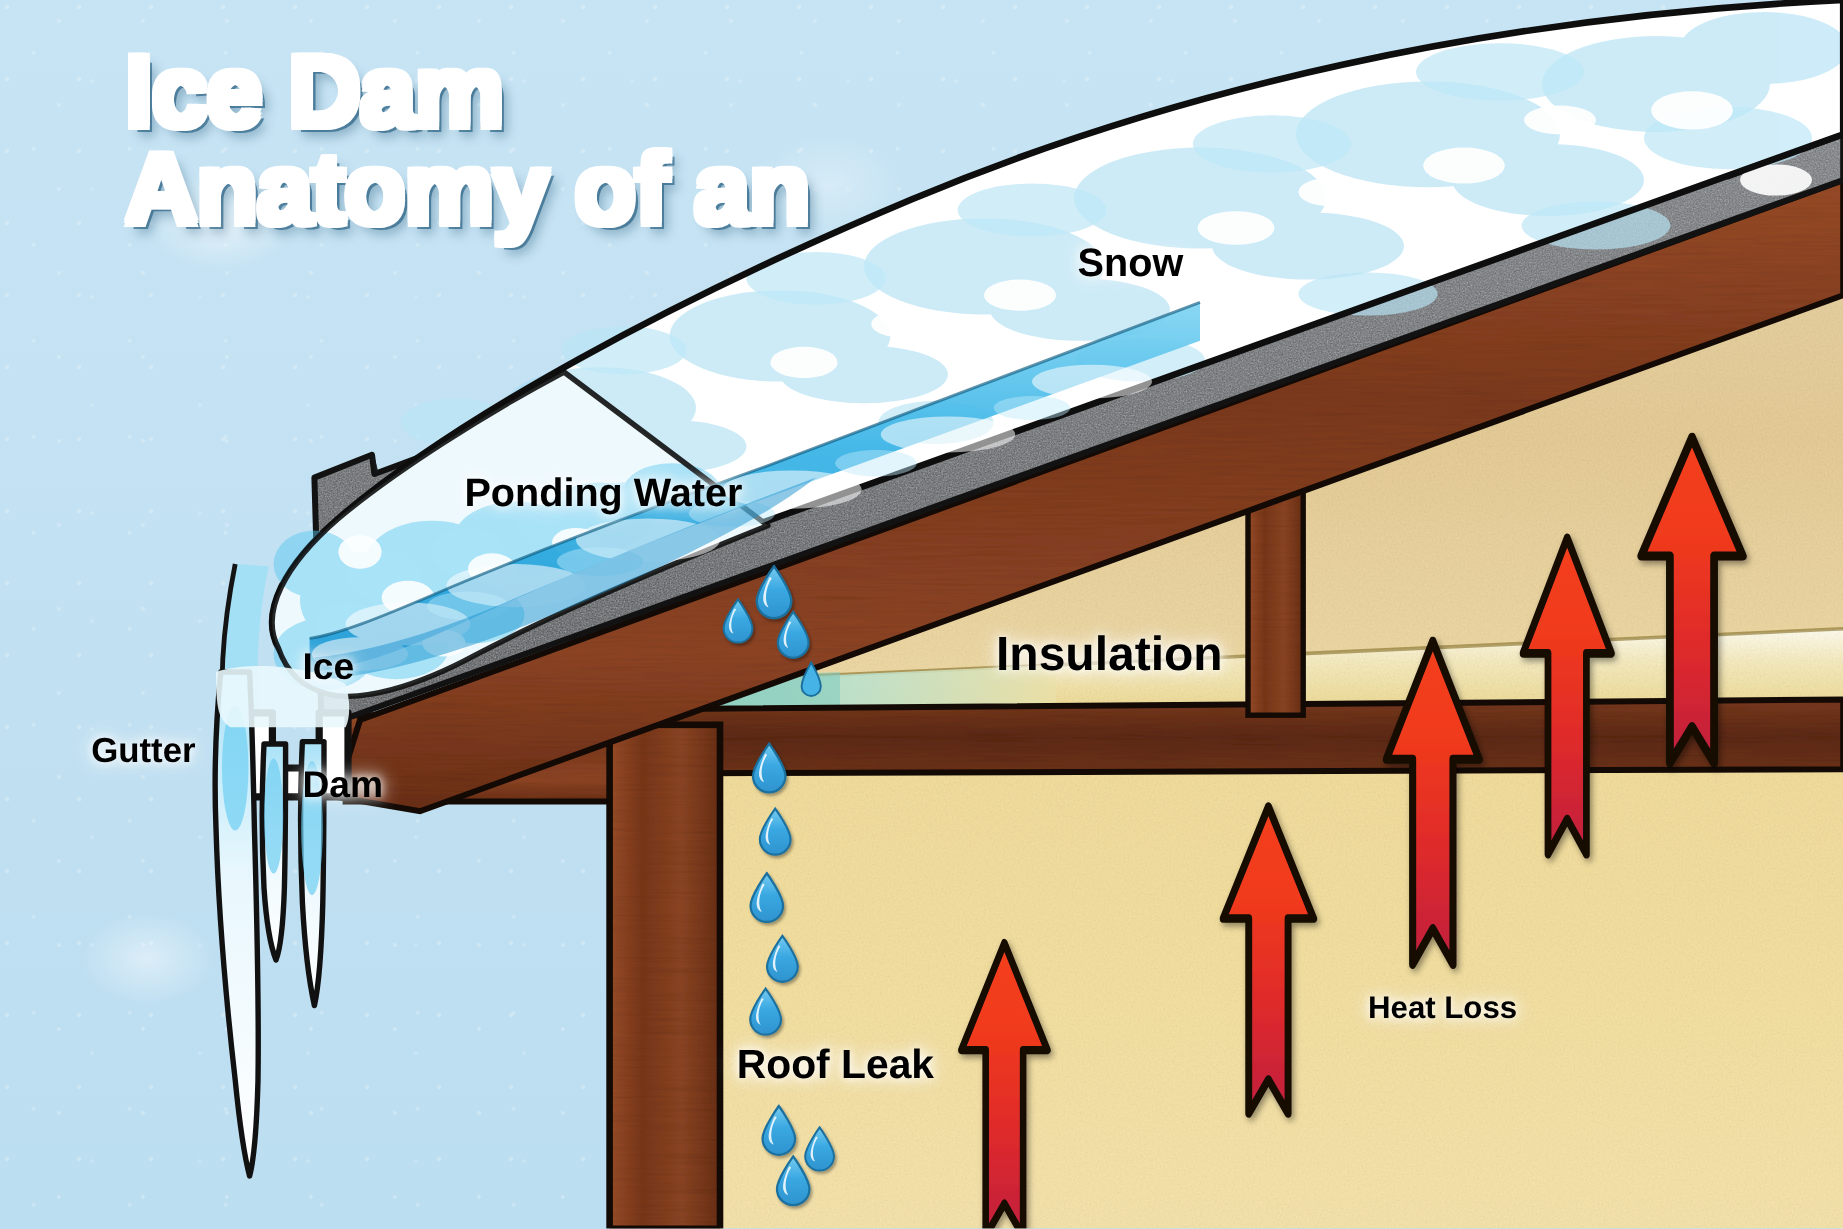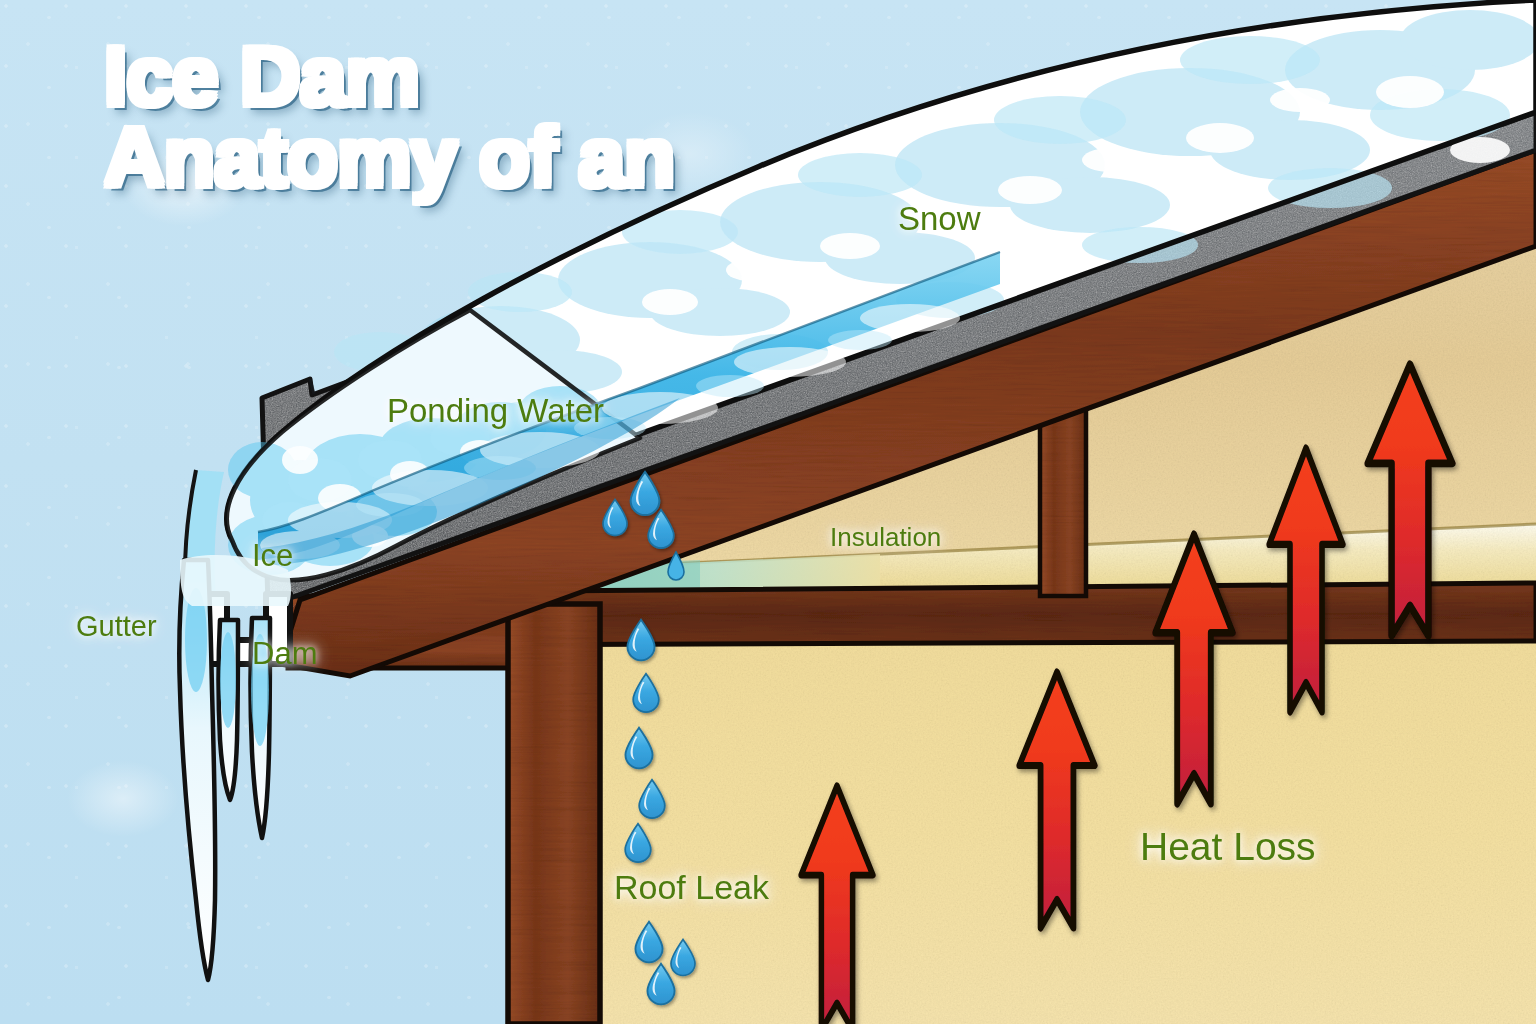--- a/index.html
+++ b/index.html
@@ -48,35 +48,35 @@
     pointer-events:none;
   }
   #title .ln{display:block;}
   #title .g{
     background:linear-gradient(180deg,#5fc4ea 0%,#36aadd 42%,#1b7fb5 100%);
     -webkit-background-clip:text;background-clip:text;color:transparent;
   }
 
   
   .lbl{
-    position:absolute;font-weight:normal;color:#4d7c0f;white-space:pre;
+    position:absolute;font-weight:bold;color:#000000;white-space:pre;
     font-family:"Liberation Sans", sans-serif;
     line-height:1.06;
   }
   .lbl.glow{
     text-shadow:
       0 0 7px rgba(255,255,255,.95),0 0 14px rgba(255,255,255,.85),
       0 0 20px rgba(255,255,255,.6);
   }
   #lbl-snow     {left:898px; top:202px; font-size:33px;}
   #lbl-ponding  {left:387px; top:394px; font-size:33px;}
   #lbl-icedam   {left:252px; top:474px; font-size:31px;}
   #lbl-gutter   {left: 76px; top:611px; font-size:29px;}
-  #lbl-insul    {left:830px; top:524px; font-size:26px;}
-  #lbl-heat     {left:1140px;top:826px; font-size:39px;}
+  #lbl-insul    {left:830px; top:524px; font-size:40px;}
+  #lbl-heat     {left:1140px;top:826px; font-size:26px;}
   #lbl-leak     {left:614px; top:869px; font-size:34px;text-align:center;}
 </style>
 </head>
 <body>
 
 <div id="stage">
 
   <div class="sky"></div>
 
   <svg class="scene" viewBox="0 0 1536 1024" xmlns="http://www.w3.org/2000/svg">

